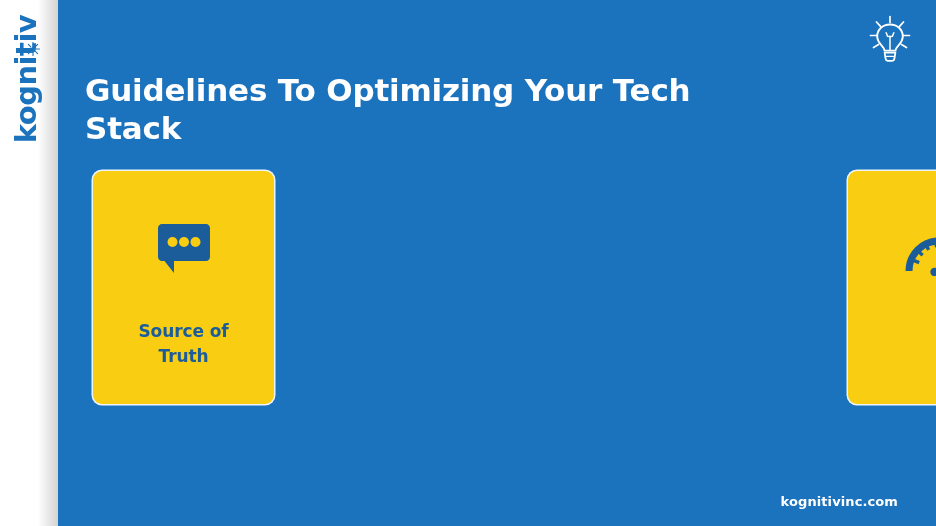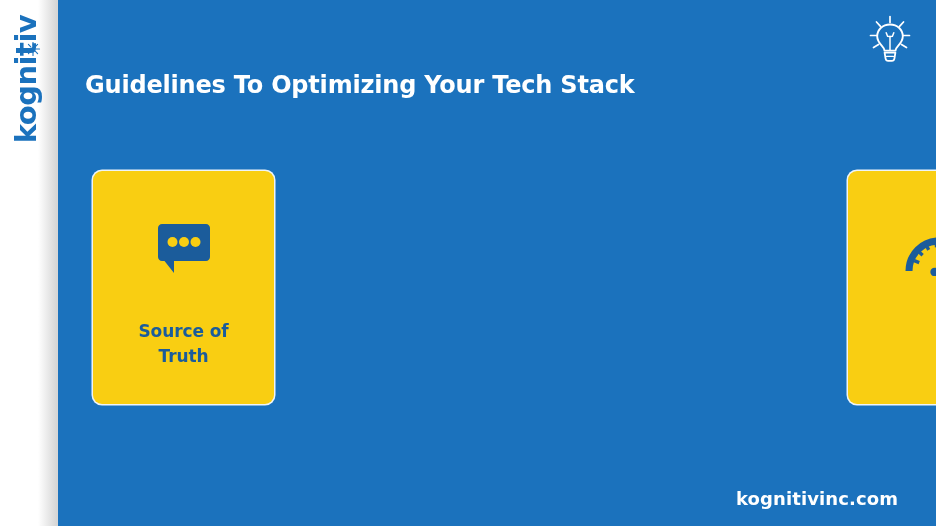--- a/index.html
+++ b/index.html
@@ -91,21 +91,21 @@
   }
 
   
   .title {
     position: absolute;
     left: 85px;
     top: 50px;
     width: 640px;
     color: #ffffff;
     font-family: "DejaVu Sans", sans-serif;
-    font-size: 24px;
+    font-size: 31px;
     font-weight: 700;
     line-height: 38px;
     letter-spacing: -0.2px;
     z-index: 5;
   }
 
   
   .cards {
     position: absolute;
     left: 93px;
@@ -153,21 +153,21 @@
     top: 160px;
   }
 
   
   .footer {
     position: absolute;
     right: 38px;
     bottom: 17px;
     color: #ffffff;
     font-family: "DejaVu Sans", sans-serif;
-    font-size: 18px;
+    font-size: 13px;
     font-weight: 700;
     letter-spacing: 0.1px;
     z-index: 5;
   }
 </style>
 </head>
 <body>
 
 <div class="slide">
 

